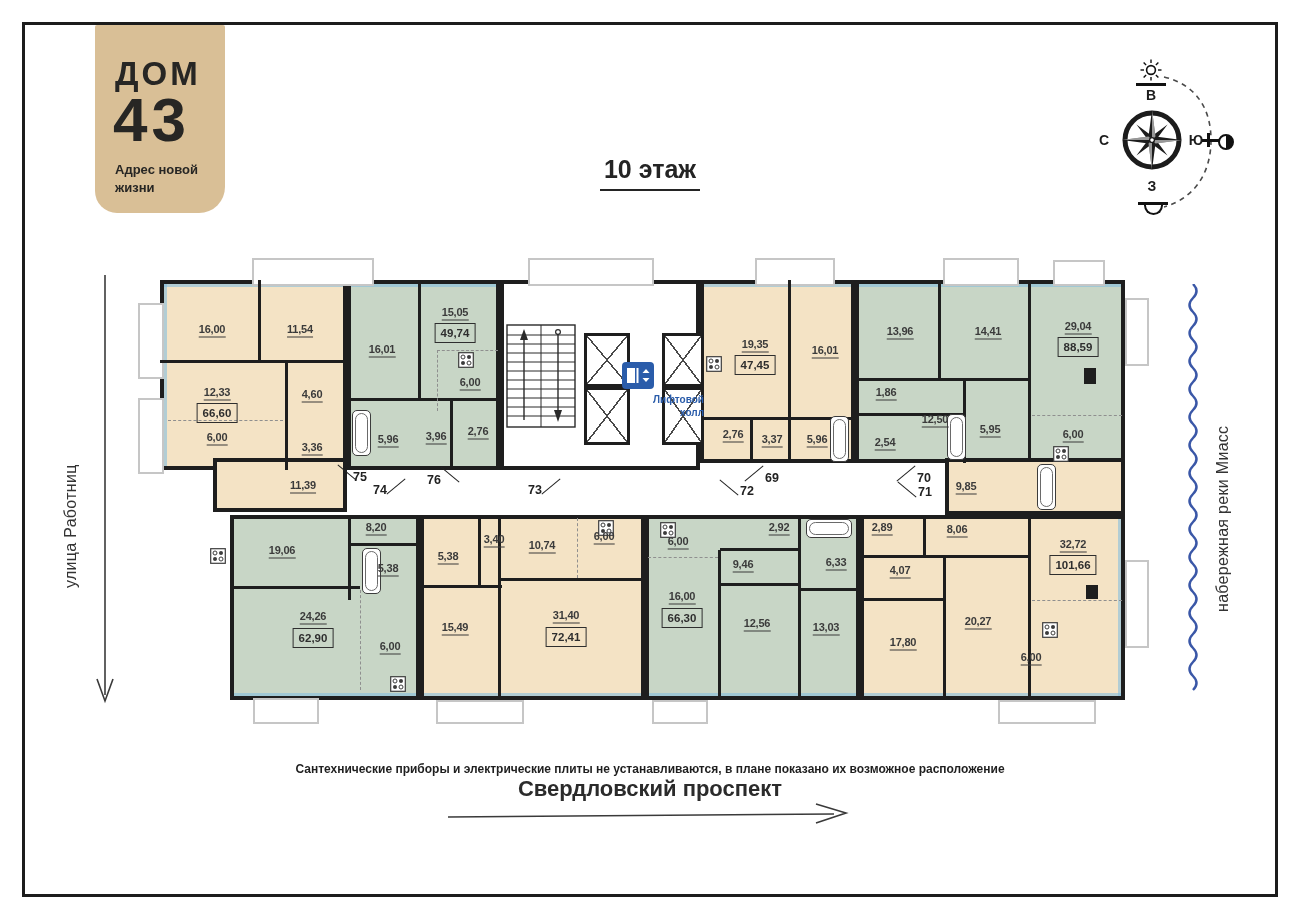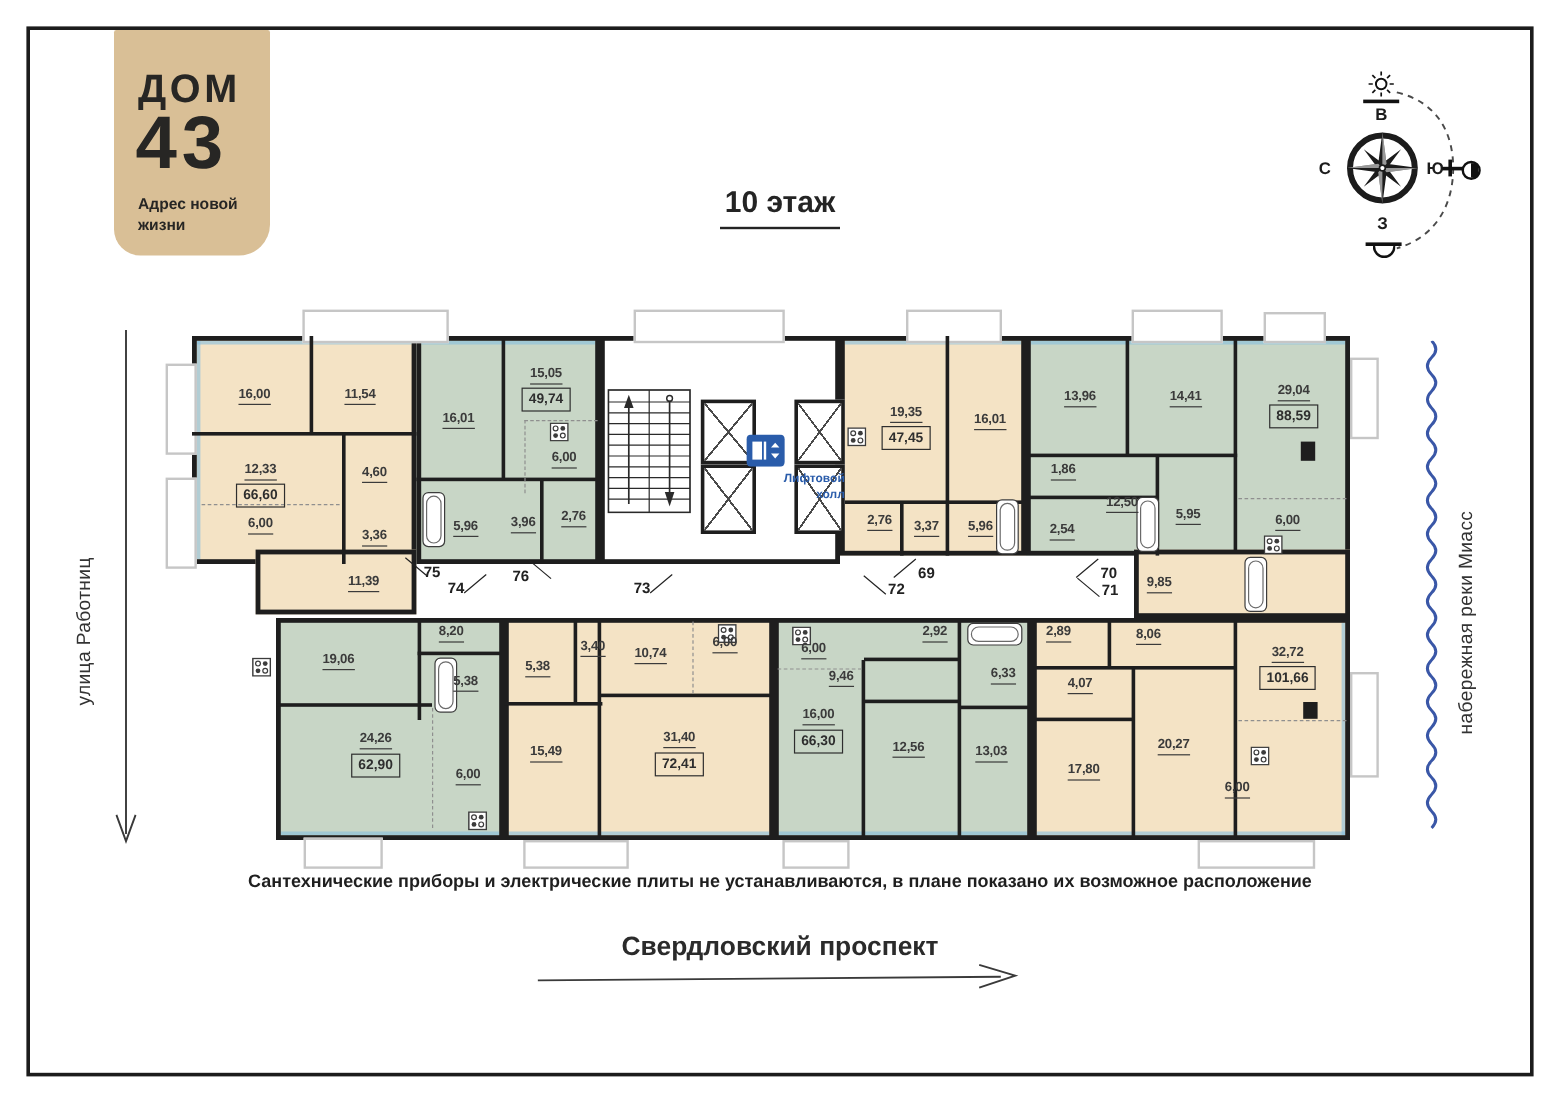--- a/index.html
+++ b/index.html
@@ -22,22 +22,22 @@
   .cline{position:absolute;background:#111;}
   .moon{position:absolute;left:138px;top:89px;width:12px;height:12px;border:2px solid #111;border-radius:50%;
     background:linear-gradient(90deg,#fff 50%,#111 50%);}
   .halfsun{position:absolute;left:64px;top:160px;width:15px;height:8px;border:2px solid #111;border-top:none;
     border-radius:0 0 14px 14px;background:#fff;}
   
   .vlabel{position:absolute;writing-mode:vertical-rl;transform:rotate(180deg);
     font-size:16px;color:#3a3a3a;letter-spacing:.3px;white-space:nowrap;}
   .bottom-street{position:absolute;left:0;top:776px;width:1300px;text-align:center;
     font-size:22px;font-weight:700;color:#2b2b2b;}
-  .footnote{position:absolute;left:0;top:726px;width:1300px;text-align:center;
-    font-size:15px;font-weight:700;color:#1f1f1f;}
+  .footnote{position:absolute;left:0;top:762px;width:1300px;text-align:center;
+    font-size:12px;font-weight:700;color:#1f1f1f;}
   
   .apt{position:absolute;border:4px solid #1e1e1e;box-sizing:border-box;}
   .beige{background:#f4e3c5;} .green{background:#c8d6c6;} .corewhite{background:#fff;}
   .win-top{box-shadow:inset 0 3px 0 rgba(133,190,221,.6);}
   .win-bottom{box-shadow:inset 0 -3px 0 rgba(133,190,221,.6);}
   .win-tb-l{box-shadow:inset 0 3px 0 rgba(133,190,221,.6),inset 3px 0 0 rgba(133,190,221,.6);}
   .win-br{box-shadow:inset 0 -3px 0 rgba(133,190,221,.6),inset -3px 0 0 rgba(133,190,221,.6);}
   .w{position:absolute;background:#1e1e1e;}
   .dz-h{position:absolute;border-top:1.5px dashed #8f8f8f;height:0;}
   .dz-v{position:absolute;border-left:1.5px dashed #8f8f8f;width:0;}
@@ -342,21 +342,21 @@
     <div class="rlabel" style="left:900px;top:571px">4,07</div>
     <div class="rlabel" style="left:903px;top:643px">17,80</div>
     <div class="rlabel" style="left:978px;top:622px">20,27</div>
     <div class="rlabel" style="left:1073px;top:545px">32,72</div>
     <div class="rlabel" style="left:1031px;top:658px">6,00</div>
     <div class="tlabel" style="left:1073px;top:565px">101,66</div>
 
     <div class="rlabel" style="left:678px;top:542px">6,00</div>
     <div class="rlabel" style="left:682px;top:597px">16,00</div>
     <div class="rlabel" style="left:779px;top:528px">2,92</div>
-    <div class="rlabel" style="left:701px;top:565px">9,46</div>
+    <div class="rlabel" style="left:743px;top:565px">9,46</div>
     <div class="rlabel" style="left:757px;top:624px">12,56</div>
     <div class="rlabel" style="left:836px;top:563px">6,33</div>
     <div class="rlabel" style="left:826px;top:628px">13,03</div>
     <div class="tlabel" style="left:682px;top:618px">66,30</div>
 
     <div class="rlabel" style="left:448px;top:557px">5,38</div>
     <div class="rlabel" style="left:494px;top:540px">3,40</div>
     <div class="rlabel" style="left:542px;top:546px">10,74</div>
     <div class="rlabel" style="left:604px;top:537px">6,00</div>
     <div class="rlabel" style="left:455px;top:628px">15,49</div>

